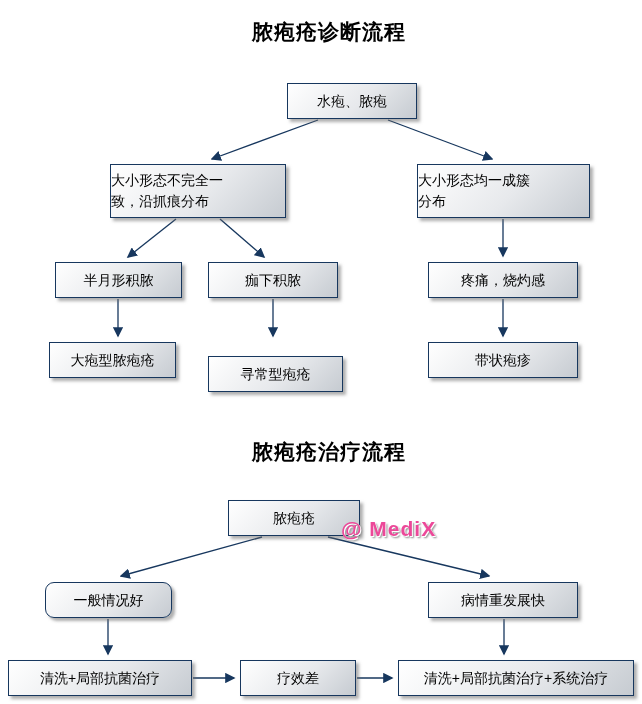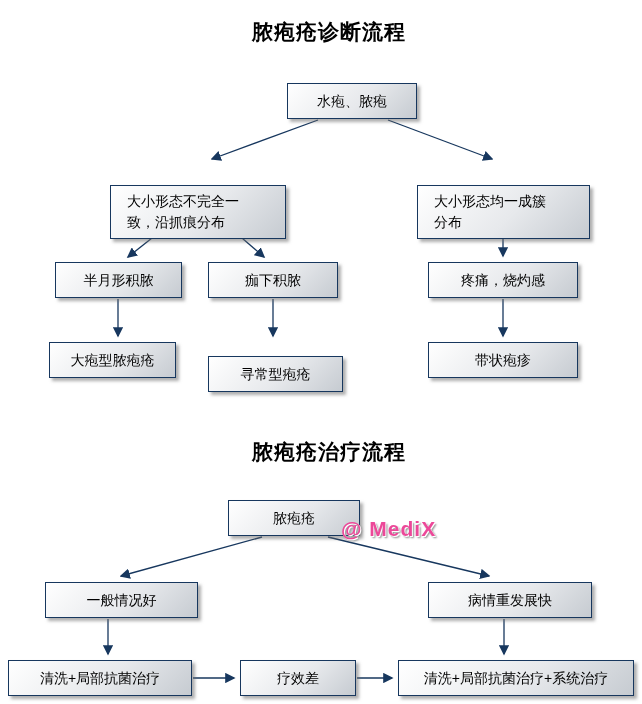--- a/index.html
+++ b/index.html
@@ -40,22 +40,21 @@
     border: 1px solid #17375e;
     box-shadow: 3px 3px 3px rgba(110,110,110,0.55);
     box-sizing: border-box;
     white-space: pre-line;
     line-height: 1.5;
     padding: 2px 4px;
   }
   .align-left {
     justify-content: flex-start;
     text-align: left;
-    padding-left: 16px;
-    margin-top: 21px;
+    padding-left: 0;
   }
   #svg-arrows {
     position: absolute;
     left: 0;
     top: 0;
     width: 642px;
     height: 704px;
     pointer-events: none;
   }
   #watermark {
@@ -119,23 +118,23 @@
   <div class="node" style="left:208px;top:356px;width:135px;height:36px;">寻常型疱疮</div>
 
   <div class="node" style="left:428px;top:342px;width:150px;height:36px;">带状疱疹</div>
 
   <div id="treatment-title" class="flow-title">脓疱疮治疗流程</div>
 
   <div class="node" style="left:228px;top:500px;width:132px;height:36px;">脓疱疮</div>
 
   <div id="watermark">@ MediX</div>
 
-  <div class="node" style="left:45px;top:582px;width:153px;height:36px;">一般情况好</div>
+  <div class="node" style="left:45px;top:582px;width:127px;height:36px;border-radius:9px;">一般情况好</div>
 
-  <div class="node" style="left:428px;top:582px;width:164px;height:36px;">病情重发展快</div>
+  <div class="node" style="left:428px;top:582px;width:150px;height:36px;">病情重发展快</div>
 
   <div class="node" style="left:8px;top:660px;width:184px;height:36px;">清洗+局部抗菌治疗</div>
 
   <div class="node" style="left:240px;top:660px;width:116px;height:36px;">疗效差</div>
 
   <div class="node" style="left:398px;top:660px;width:236px;height:36px;">清洗+局部抗菌治疗+系统治疗</div>
 
 </div>
 
 </body></html>

